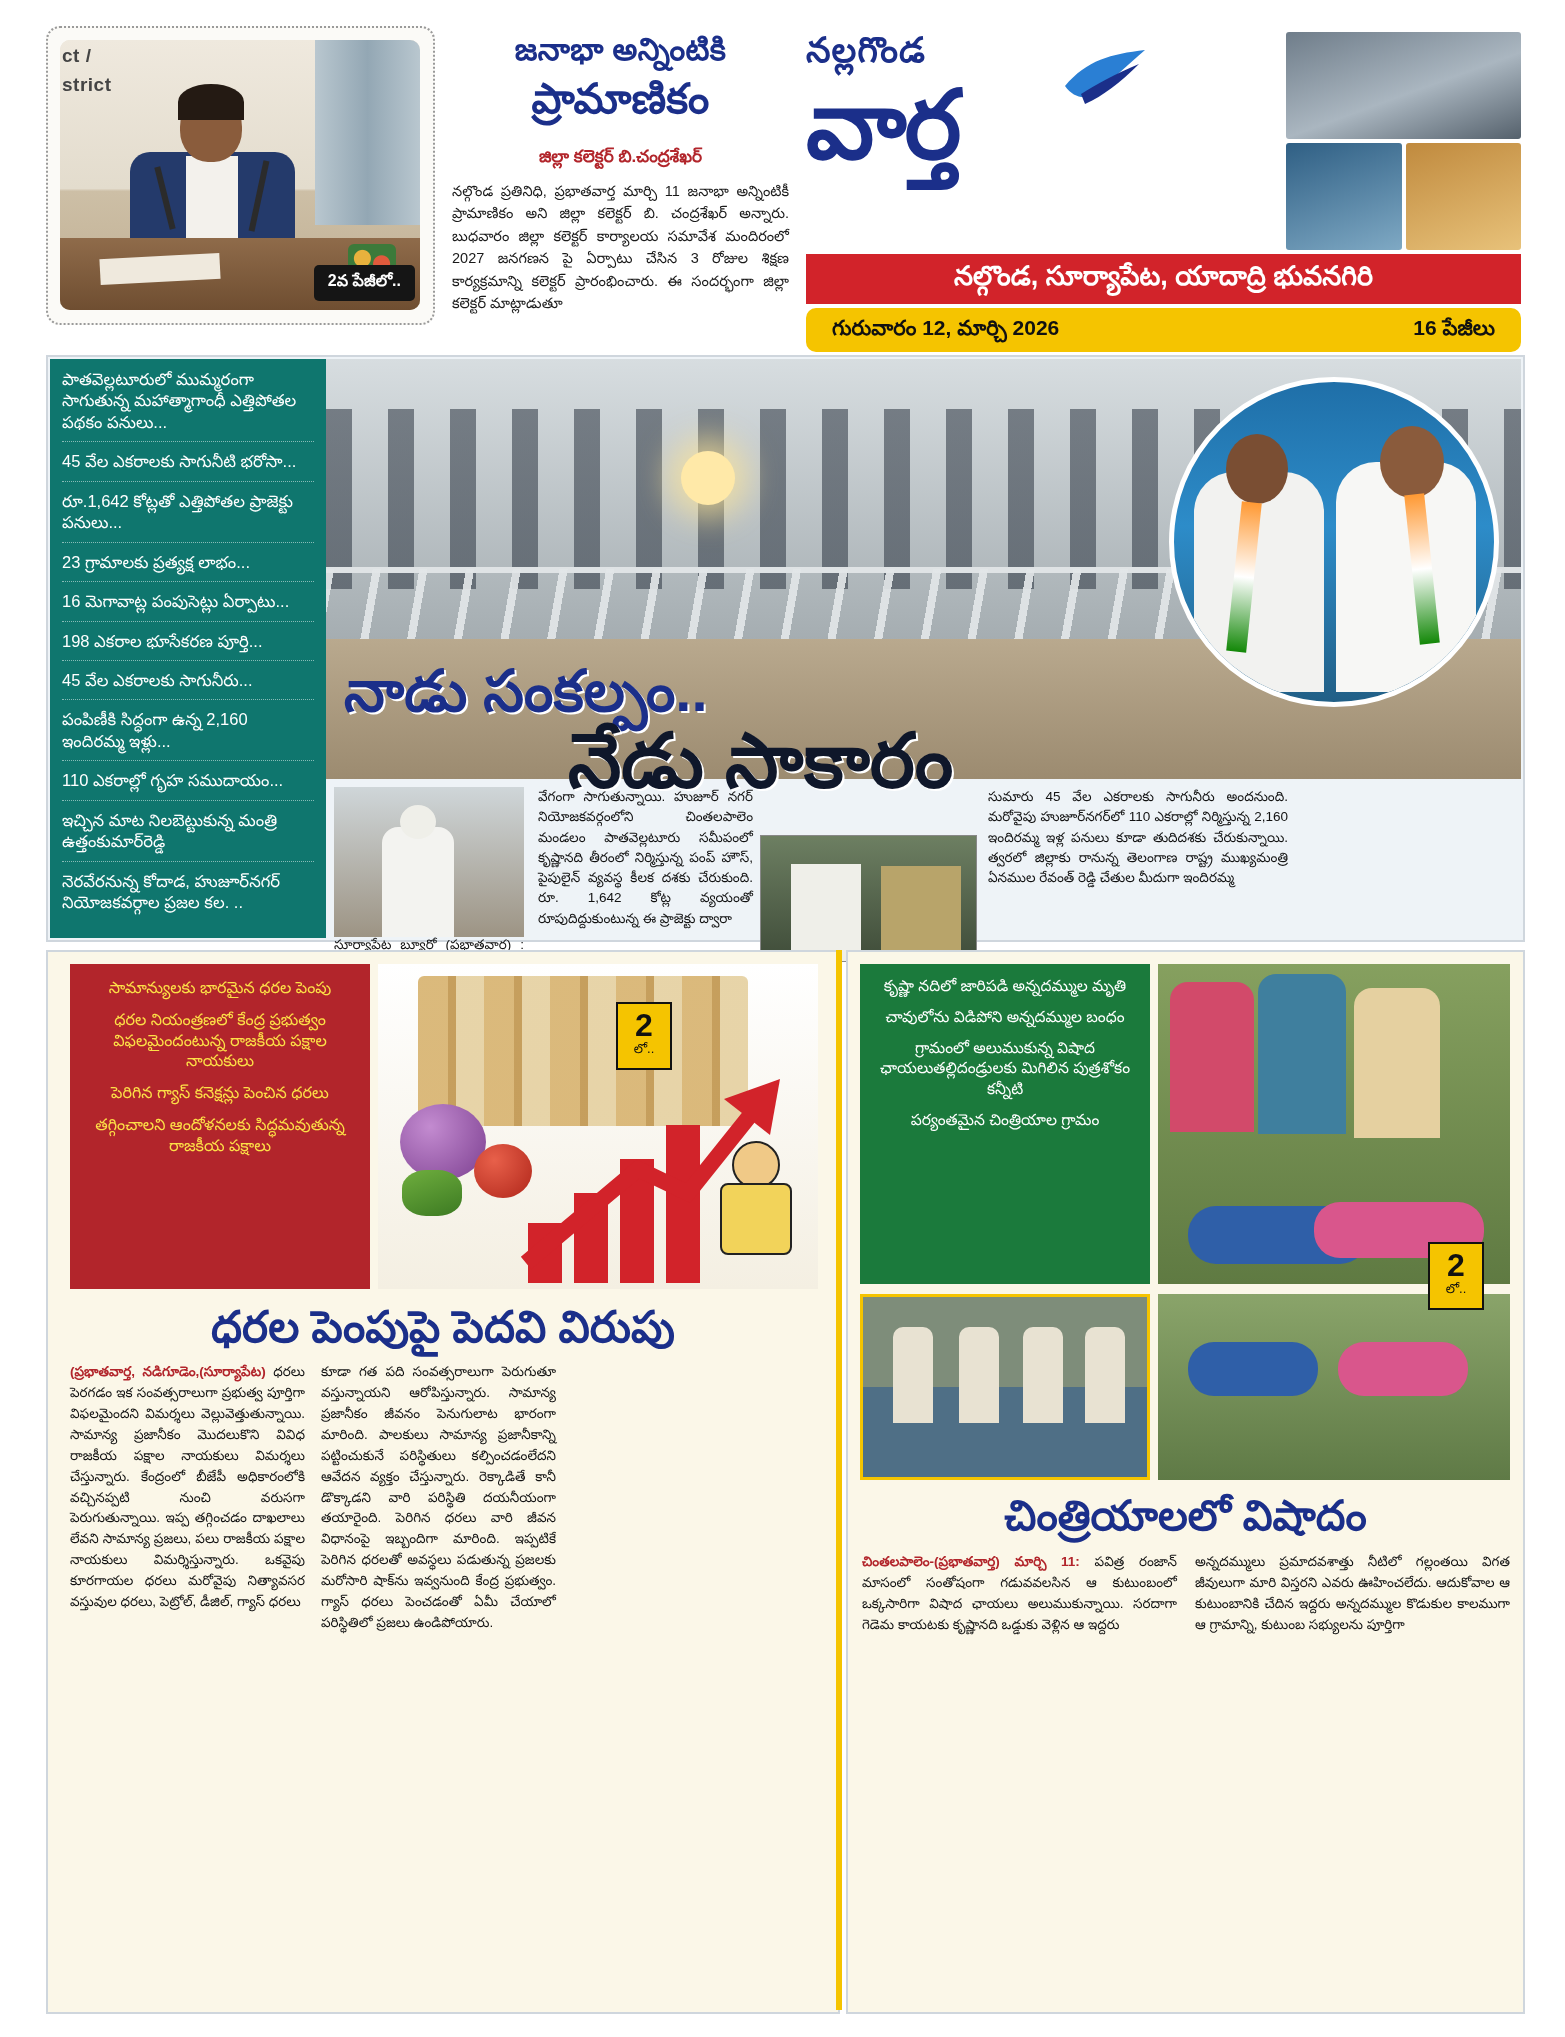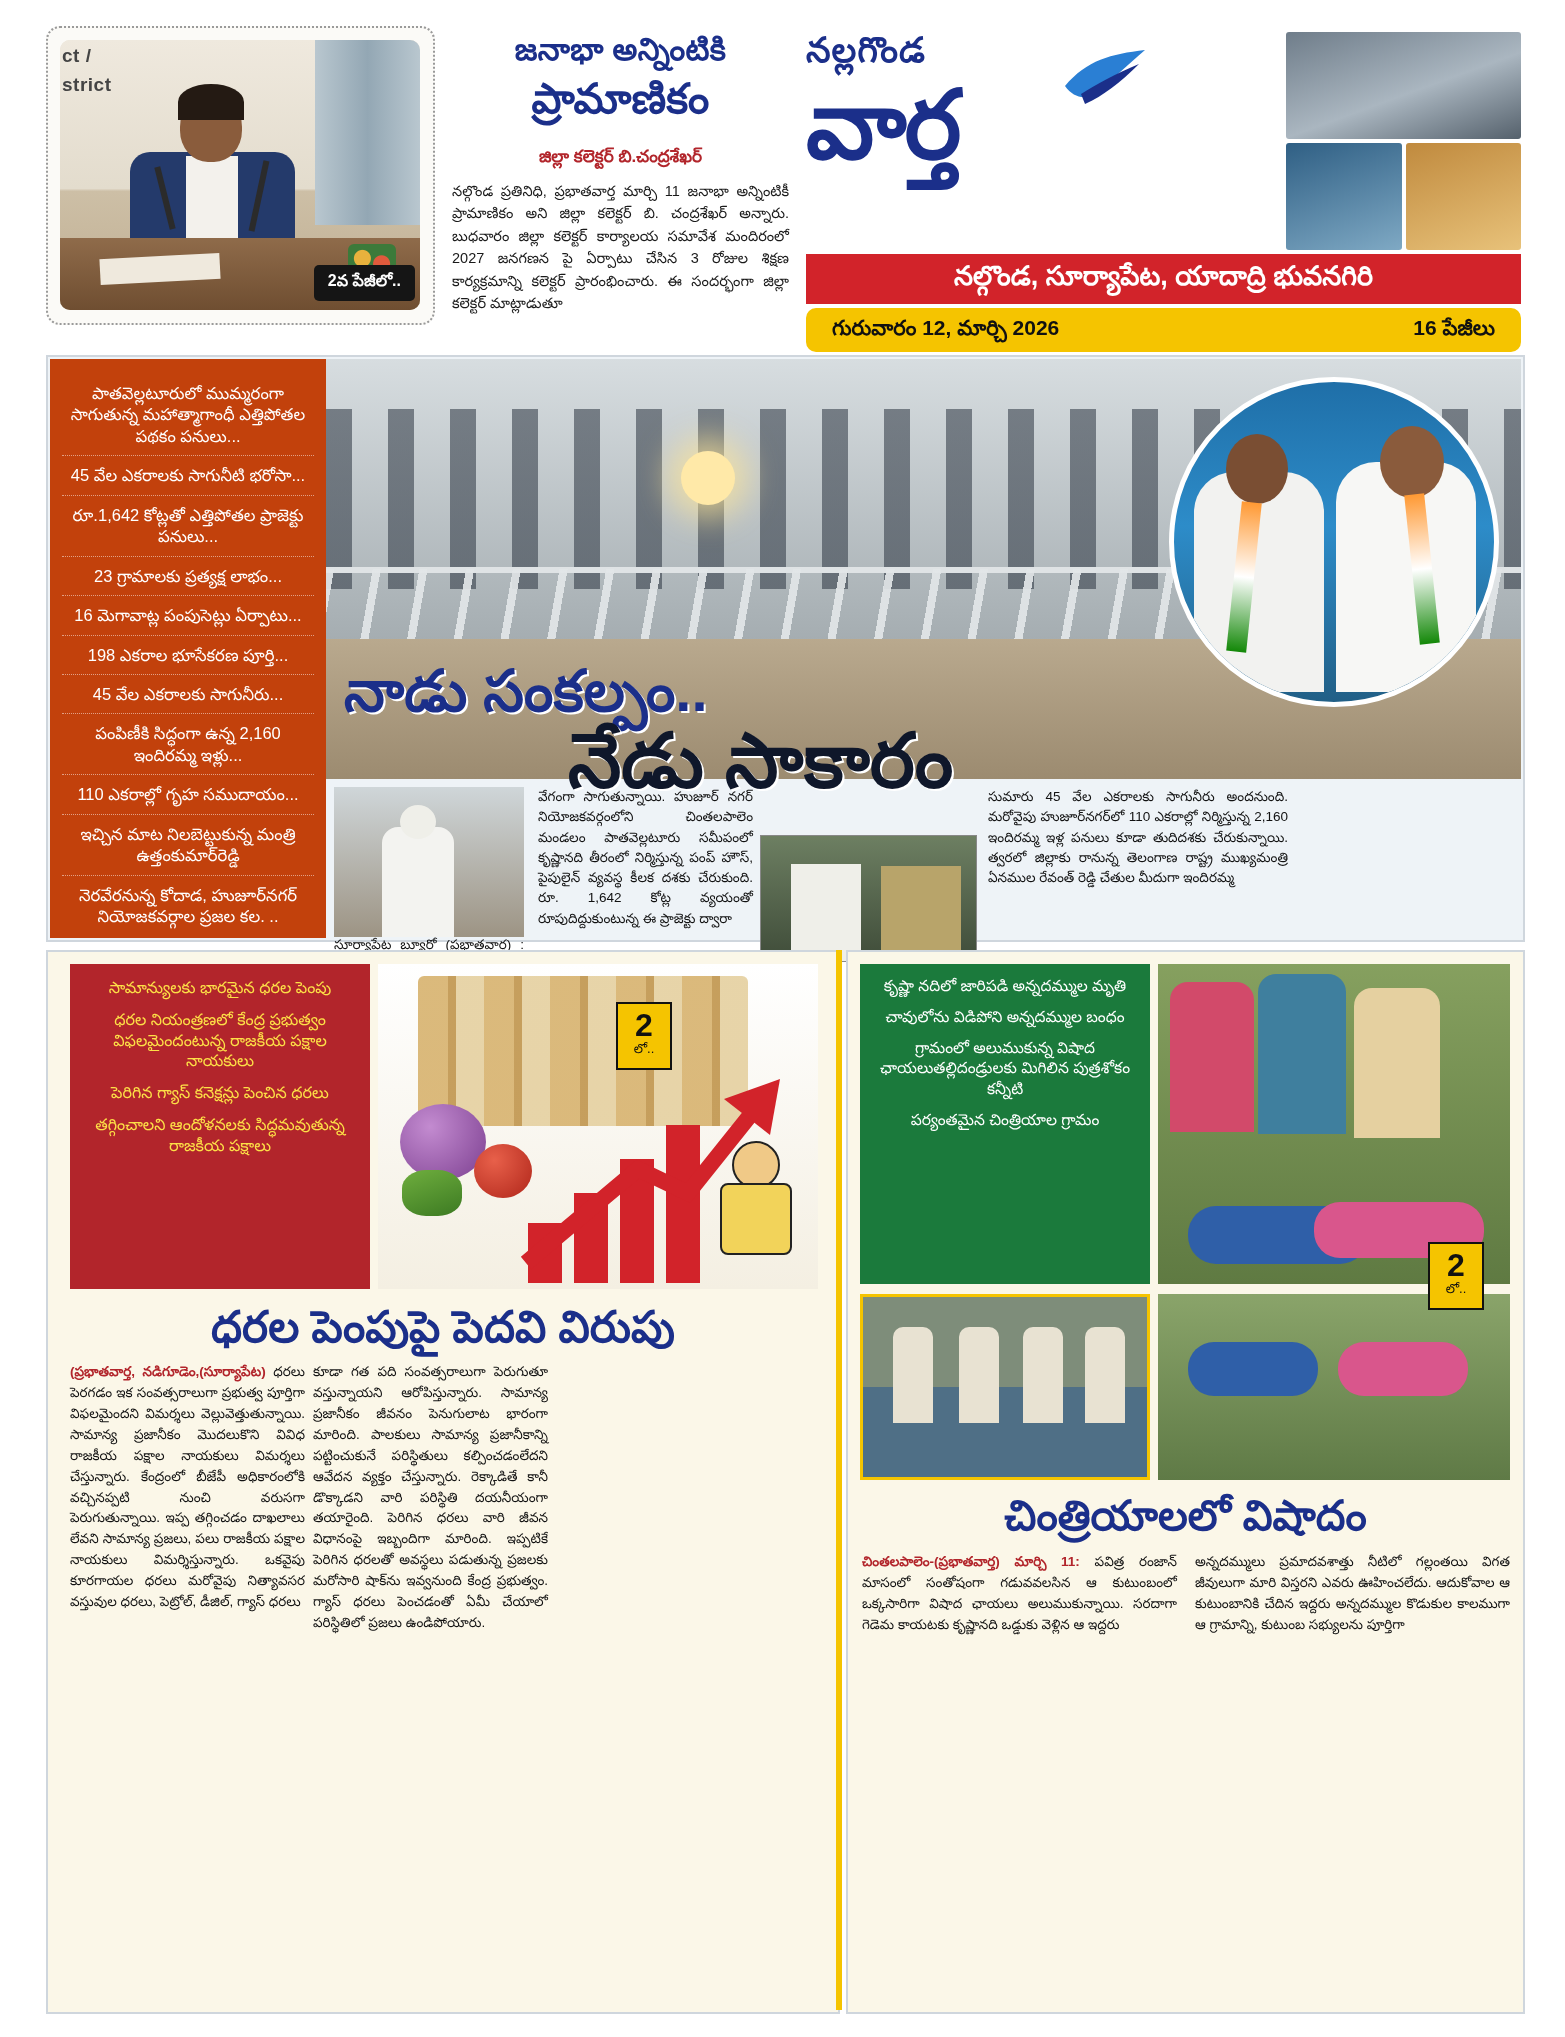--- a/index.html
+++ b/index.html
@@ -53,22 +53,22 @@
   .s2{background:linear-gradient(160deg,#2f5f84,#7fa9c4);}
   .s3{background:linear-gradient(160deg,#c08a3e,#e8c27a);}
   .redbar{position:absolute;left:0;top:228px;width:715px;height:50px;background:#d2232a;
     color:#fff;font-size:27px;font-weight:bold;display:flex;align-items:center;justify-content:center;}
   .yellowbar{position:absolute;left:0;top:282px;width:715px;height:44px;background:#f5c400;
     display:flex;align-items:center;justify-content:space-between;padding:0 26px;box-sizing:border-box;border-radius:10px;}
   .yellowbar span{font-size:21px;font-weight:bold;color:#111;}
 
   
   .lead{position:absolute;left:46px;top:355px;width:1475px;height:583px;border:2px solid #cfd6dd;background:#eef3f7;}
-  .lead-green{position:absolute;left:2px;top:2px;width:276px;height:579px;background:#c2410c;color:#fff;
-    padding:24px 12px;box-sizing:border-box;text-align:center;}
+  .lead-green{position:absolute;left:2px;top:2px;width:276px;height:579px;background:#0f766e;color:#fff;
+    padding:10px 12px;box-sizing:border-box;}
   .lead-green p{margin:0 0 9px 0;font-size:16.5px;line-height:1.3;border-bottom:1px dotted rgba(255,255,255,.5);padding-bottom:8px;}
   .lead-green p:last-child{border-bottom:none;}
   .lead-photo{position:absolute;left:278px;top:2px;width:1195px;height:420px;overflow:hidden;
     background:linear-gradient(180deg,#cfd6d9 0%,#b9bfc2 45%,#8e9498 100%);}
   .lp-sky{position:absolute;inset:0;background:linear-gradient(180deg,#d7dde0,#aab2b6 60%,#8d9599);}
   .lp-ground{position:absolute;left:0;bottom:0;width:100%;height:140px;background:linear-gradient(180deg,#b9a98e,#9c8b70);}
   .lp-rail{position:absolute;left:0;top:210px;width:100%;height:105px;
     background:repeating-linear-gradient(100deg,#e2e6e8 0 8px,transparent 8px 46px);opacity:.92;}
   .lp-rail2{position:absolute;left:0;top:208px;width:100%;height:6px;background:#dfe3e5;}
   .lp-rail3{position:absolute;left:0;top:305px;width:100%;height:7px;background:#c9ced0;}
@@ -116,21 +116,21 @@
   .bi-sacks{position:absolute;left:40px;top:12px;width:330px;height:150px;
     background:repeating-linear-gradient(90deg,#d9b675 0 30px,#c39a55 30px 38px,#e6d2a4 38px 66px);border-radius:6px;opacity:.95;}
   .bi-veg1{position:absolute;left:22px;top:140px;width:86px;height:76px;border-radius:50%;background:radial-gradient(circle at 35% 30%,#c38bd0,#7c3f90);}
   .bi-veg2{position:absolute;left:96px;top:180px;width:58px;height:54px;border-radius:50%;background:radial-gradient(circle at 35% 30%,#e8604a,#b0261a);}
   .bi-veg3{position:absolute;left:24px;top:206px;width:60px;height:46px;border-radius:40%;background:linear-gradient(160deg,#6fae3e,#3c7a22);}
   .bi-arrow{position:absolute;left:140px;bottom:6px;width:270px;height:210px;}
   .bi-man{position:absolute;right:16px;bottom:18px;width:96px;height:130px;}
   .bi-man .head{position:absolute;left:26px;top:0;width:44px;height:44px;border-radius:50%;background:#f0c987;border:2px solid #222;}
   .bi-man .body{position:absolute;left:14px;top:42px;width:68px;height:68px;background:#f2d35a;border:2px solid #222;border-radius:8px;}
   .bl-head{position:absolute;left:18px;top:350px;width:754px;text-align:center;font-size:44px;font-weight:bold;color:#1b2f8a;}
-  .bl-cols{position:absolute;left:22px;top:410px;width:746px;display:flex;gap:8px;}
+  .bl-cols{position:absolute;left:22px;top:410px;width:746px;display:flex;gap:16px;}
   .bl-cols .col{width:235px;font-size:13.5px;line-height:1.55;text-align:justify;}
   .bl-cols .col .lede{color:#b2252b;font-weight:bold;}
 
   
   .br{position:absolute;left:846px;top:950px;width:675px;height:1060px;background:#fbf7e8;border:2px solid #cfd6dd;}
   .br-green{position:absolute;left:12px;top:12px;width:290px;height:320px;background:#1b7a3c;color:#fff;
     padding:12px;box-sizing:border-box;text-align:center;}
   .br-green p{margin:0 0 11px 0;font-size:15.5px;line-height:1.3;}
   .br-img1{position:absolute;left:310px;top:12px;width:352px;height:320px;overflow:hidden;background:#6f8a50;}
   .bri-grass{position:absolute;inset:0;background:linear-gradient(180deg,#86a05f,#5f7a42);}

